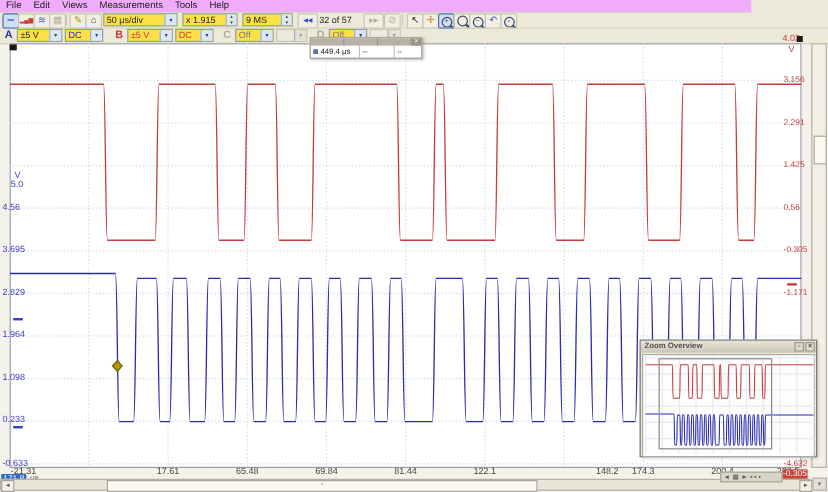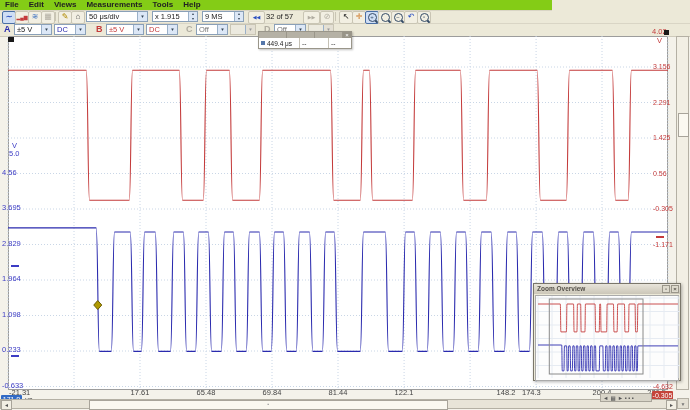--- a/index.html
+++ b/index.html
@@ -1,30 +1,30 @@
 <!DOCTYPE html>
 <html><head>
 <meta charset="utf-8">
 <style>
   html,body{margin:0;padding:0;background:#888;}
   .app{position:relative;width:690px;height:410px;background:#ece9d8;overflow:hidden;
        font-family:"Liberation Sans",sans-serif;color:#222;}
   
-  .menubar{position:absolute;left:0;top:0;width:552px;height:10px;background:#84cc16;
-           border-bottom:1px solid #d9d5c5;font-size:8px;line-height:10px;font-weight:bold;}
+  .menubar{position:absolute;left:0;top:0;width:626px;height:10px;background:#f0abfc;
+           border-bottom:1px solid #d9d5c5;font-size:8px;line-height:10px;}
   .menu-item{display:inline-block;padding:0 5px;cursor:default;}
   .tb{position:absolute;left:0;width:690px;background:#ece9d8;}
   .tb1{top:11px;height:12px;border-bottom:1px solid #d9d5c5;}
   .tb2{top:24px;height:12px;border-bottom:1px solid #cfcbbb;}
   .ibtn{position:absolute;top:0;width:12px;height:11px;border:1px solid #c9c5b4;border-radius:2px;
         background:#f2efe2;font-size:8px;line-height:10px;text-align:center;overflow:hidden;}
   .ibtn.sel{background:#cfdef5;border-color:#4a6fa5;}
   .ibtn.dis{color:#b0aca0;}
   .sep{position:absolute;top:1px;width:1px;height:9px;background:#c9c5b4;}
-  .combo{position:absolute;top:0;height:11px;border:1px solid #8aa0b8;background:#ffffff;
+  .combo{position:absolute;top:0;height:11px;border:1px solid #8aa0b8;background:#fde047;
          font-size:7.5px;line-height:9px;display:flex;align-items:center;box-sizing:border-box;}
   .combo .val{flex:1;padding-left:2px;white-space:nowrap;overflow:hidden;}
   .cbtn{width:9px;height:9px;background:#dce7f6;border-left:1px solid #9ab0c8;font-size:4.5px;
         line-height:9px;text-align:center;color:#345;}
   .spinb{width:8px;height:9px;display:flex;flex-direction:column;border-left:1px solid #9ab0c8;}
   .spinb i{flex:1;font-style:normal;font-size:3.5px;line-height:4.5px;text-align:center;background:#dce7f6;color:#345;}
   .buftxt{position:absolute;top:1px;font-size:7.5px;line-height:10px;}
   .mag{position:relative;display:inline-block;width:7px;height:7px;border:1px solid #334a66;
        border-radius:50%;font-size:6px;line-height:6px;text-align:center;color:#334a66;margin-top:1px;}
   .mag:after{content:"";position:absolute;width:4px;height:1.5px;background:#334a66;right:-3px;bottom:-1px;
@@ -224,21 +224,21 @@
     </div>
   <div id="xlabels">
       <span class="lab xlab" style="left: 9px; top: 389px;">-21.31</span>
       <span class="lab xlab" style="left: 60px; top: 389px; width: 28px; text-align: center; margin-top: 36px;">-8.498</span>
       <span class="lab xlab" style="left: 126px; top: 389px; width: 28px; text-align: center;">17.61</span>
       <span class="lab xlab" style="left: 192px; top: 389px; width: 28px; text-align: center;">65.48</span>
       <span class="lab xlab" style="left: 258px; top: 389px; width: 28px; text-align: center;">69.84</span>
       <span class="lab xlab" style="left: 324px; top: 389px; width: 28px; text-align: center;">81.44</span>
       <span class="lab xlab" style="left: 390px; top: 389px; width: 28px; text-align: center;">122.1</span>
       <span class="lab xlab" style="left: 456px; top: 389px; width: 28px; text-align: center; margin-left: 36px;">148.2</span>
-      <span class="lab xlab" style="left: 522px; top: 389px; width: 28px; ">174.3</span>
+      <span class="lab xlab" style="left: 522px; top: 389px; width: 28px; text-align: center;">174.3</span>
       <span class="lab xlab" style="left: 588px; top: 389px; width: 28px; text-align: center;">200.4</span>
       <span class="lab xlab" style="left: 640px; top: 389px; width: 26px; text-align: right;">226.5</span>
     </div>
 
   <span class="handle" style="left:8px;top:37px;width:6px;height:5px"></span>
   <span class="handle" style="left:664px;top:30px;width:5px;height:5px"></span>
   <span class="rdash" style="left:11px;top:265px;background:#3c3cc4"></span>
   <span class="rdash" style="left:11px;top:355px;background:#3c3cc4"></span>
   <span class="rdash" style="left:656px;top:236px;background:#c43b3b"></span>
 

